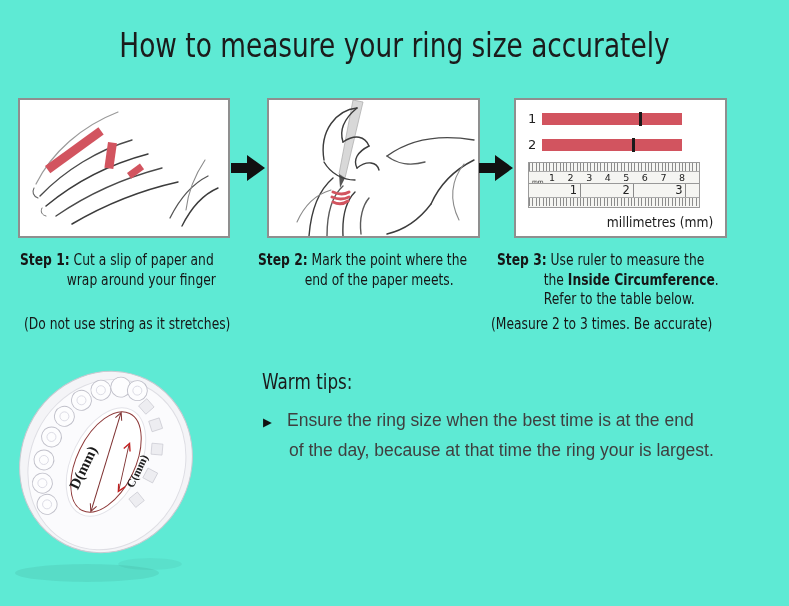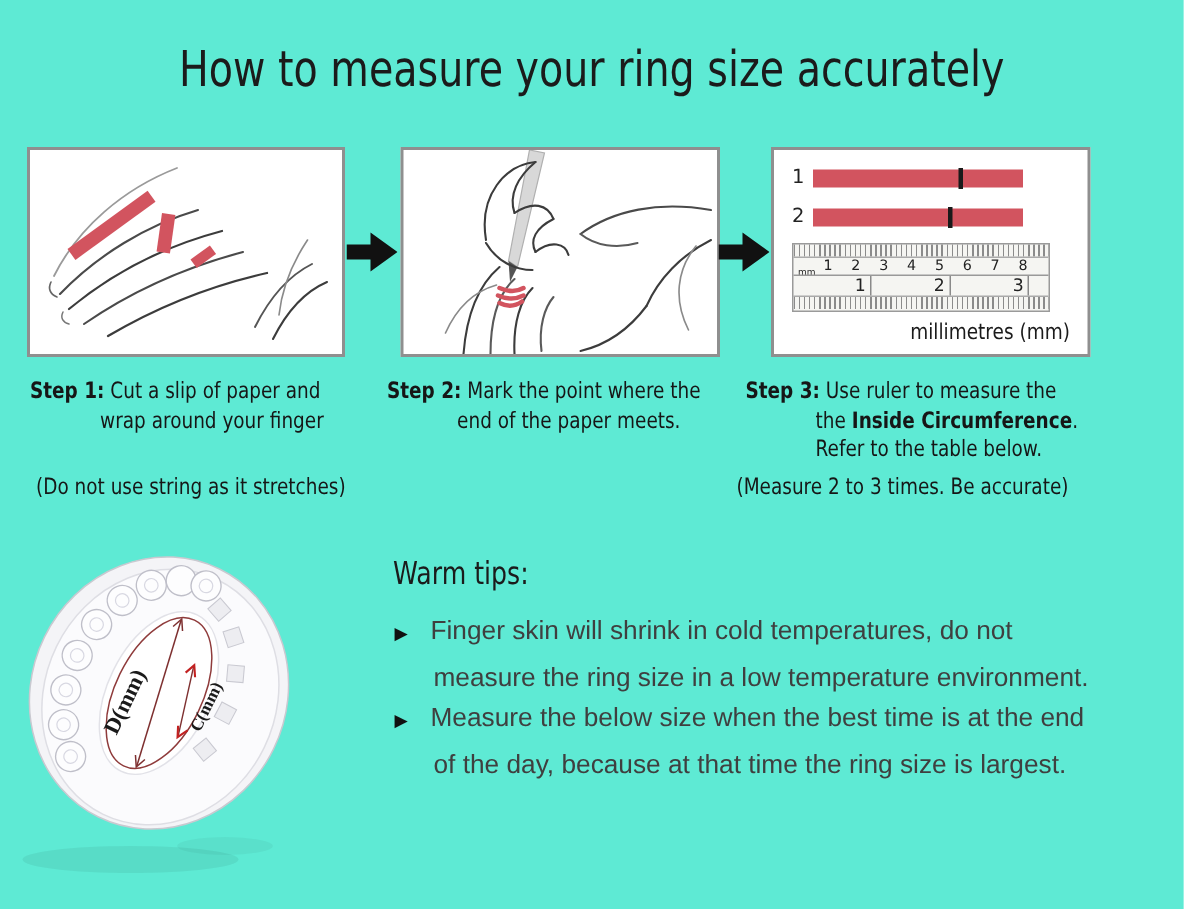--- a/index.html
+++ b/index.html
@@ -282,22 +282,18 @@
           <path d="M -14,21 L -21,24 L -14,28"></path>
         </g>
         <text x="-12" y="36" font-size="11.5" font-weight="700" font-family="Liberation Serif, serif" fill="#1a1a1a">C(mm)</text>
       </g>
     </svg>
   </div>
 
   <div class="tips-heading">Warm tips:</div>
   <div class="tips-list">
     <div class="tip">
-      <span class="bullet-icon">▶</span><span>Finger skin will shrink in cold temperatures, do not</span><br>
-      <span>measure the ring size in a low temperature environment.</span>
+      <span class="bullet-icon">▶</span><span>Ensure the ring size when the best time is at the end</span><br>
+      <span>of the day, because at that time the ring your is largest.</span>
     </div>
-    <div class="tip">
-      <span class="bullet-icon">▶</span><span>Measure the below size when the best time is at the end</span><br>
-      <span>of the day, because at that time the ring size is largest.</span>
-    </div>
   </div>
 
 </div>
 
 </body></html>

